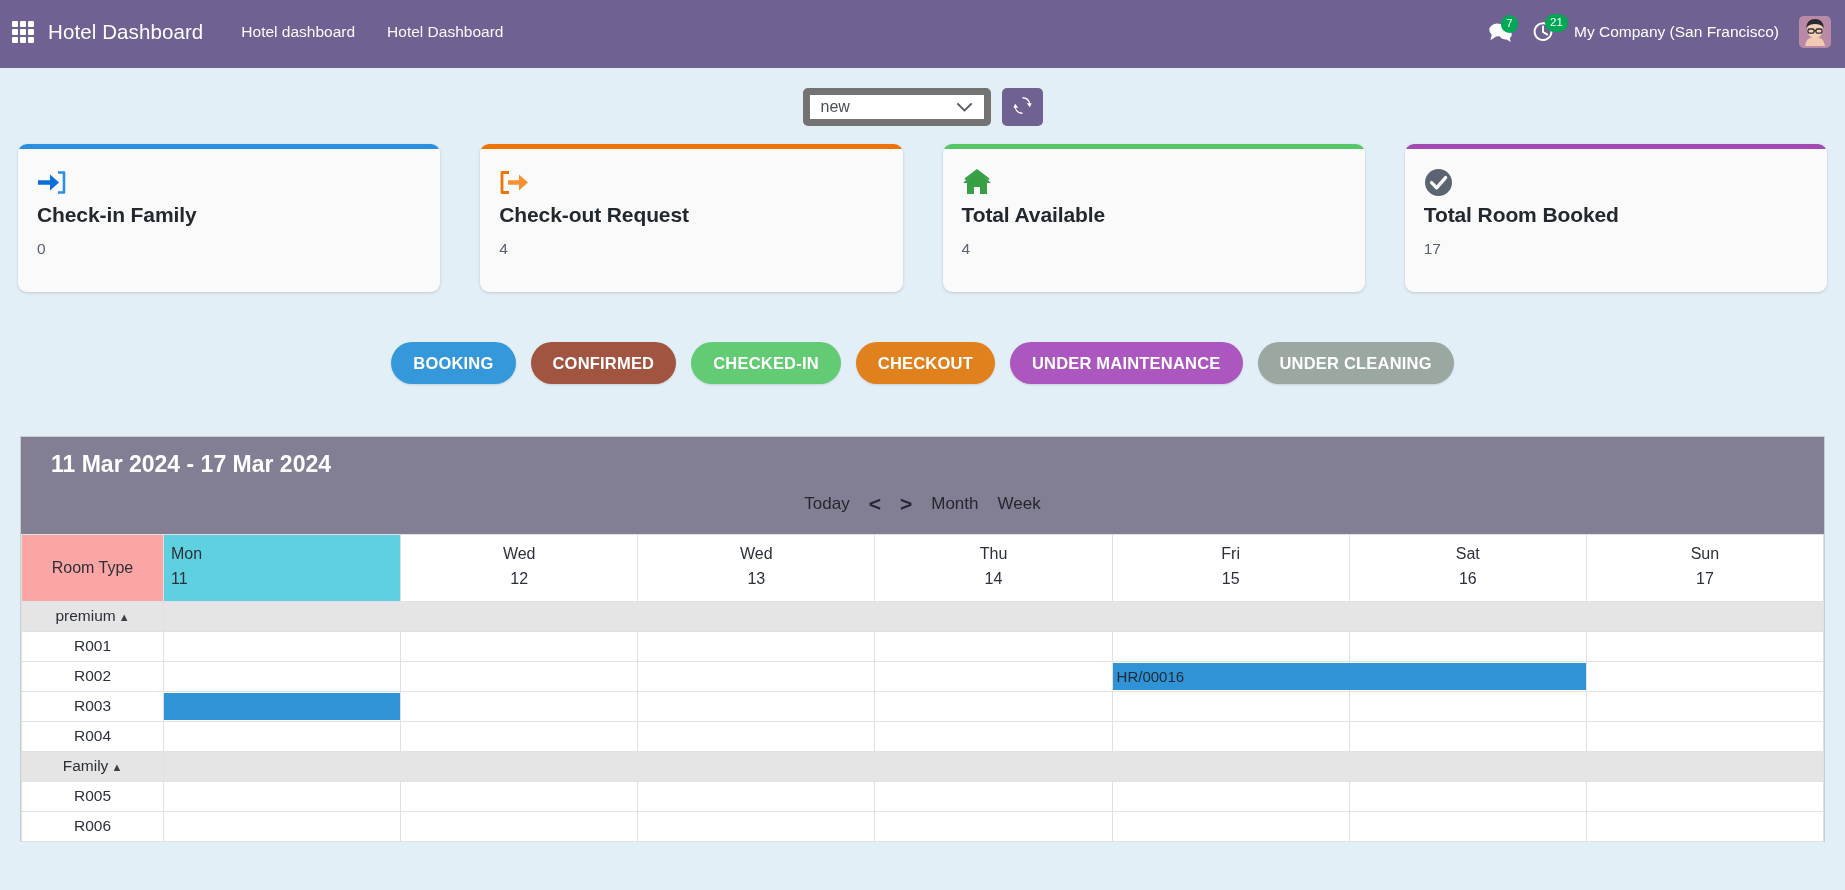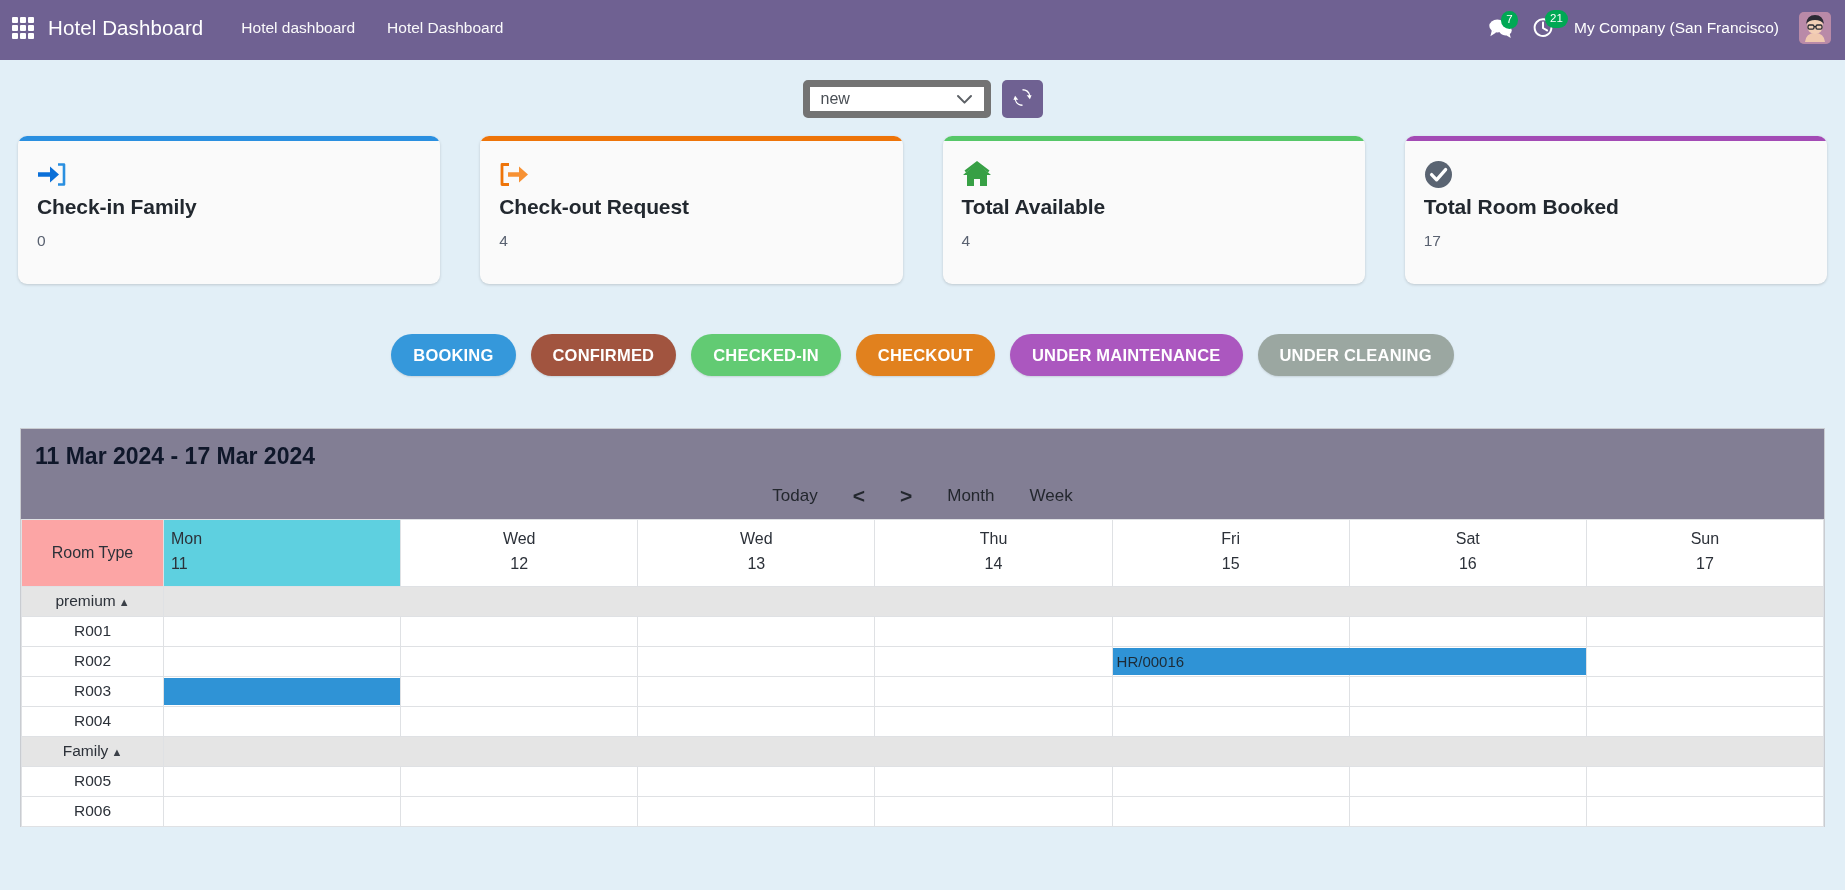--- a/index.html
+++ b/index.html
@@ -5,21 +5,21 @@
   * { box-sizing: border-box; margin: 0; padding: 0; }
   html, body {
     width: 1845px; height: 890px;
     font-family: "Liberation Sans", sans-serif;
     background: #e2e2e2;
     overflow: hidden;
   }
 
   
   .navbar {
-    height: 60px;
+    height: 68px;
     background: #6f6192;
     display: flex;
     align-items: center;
     padding: 0 14px 4px 10px;
     color: #fff;
     position: relative;
   }
   .apps-grid {
     width: 26px; height: 26px;
     display: grid;
@@ -185,28 +185,29 @@
   }
   .cal-head {
     background: #827e94;
     padding: 14px 0 0 0;
     color: #1f2329;
   }
   .cal-title {
     font-size: 23px;
     font-weight: 700;
     padding-left: 14px;
-    color: #0f172a;
+    color: #ffffff;
+    margin-left: 16px;
   }
   .cal-nav {
     display: flex;
     justify-content: center;
     align-items: center;
-    gap: 35px;
-    padding: 14px 0 11px 0;
+    gap: 19px;
+    padding: 14px 0 18px 0;
     font-size: 17px;
     color: #23272e;
   }
   .cal-nav span { cursor: pointer; }
   .cal-nav .arrow { font-size: 21px; font-weight: 700; }
 
   table.cal {
     width: 100%;
     border-collapse: collapse;
     table-layout: fixed;

